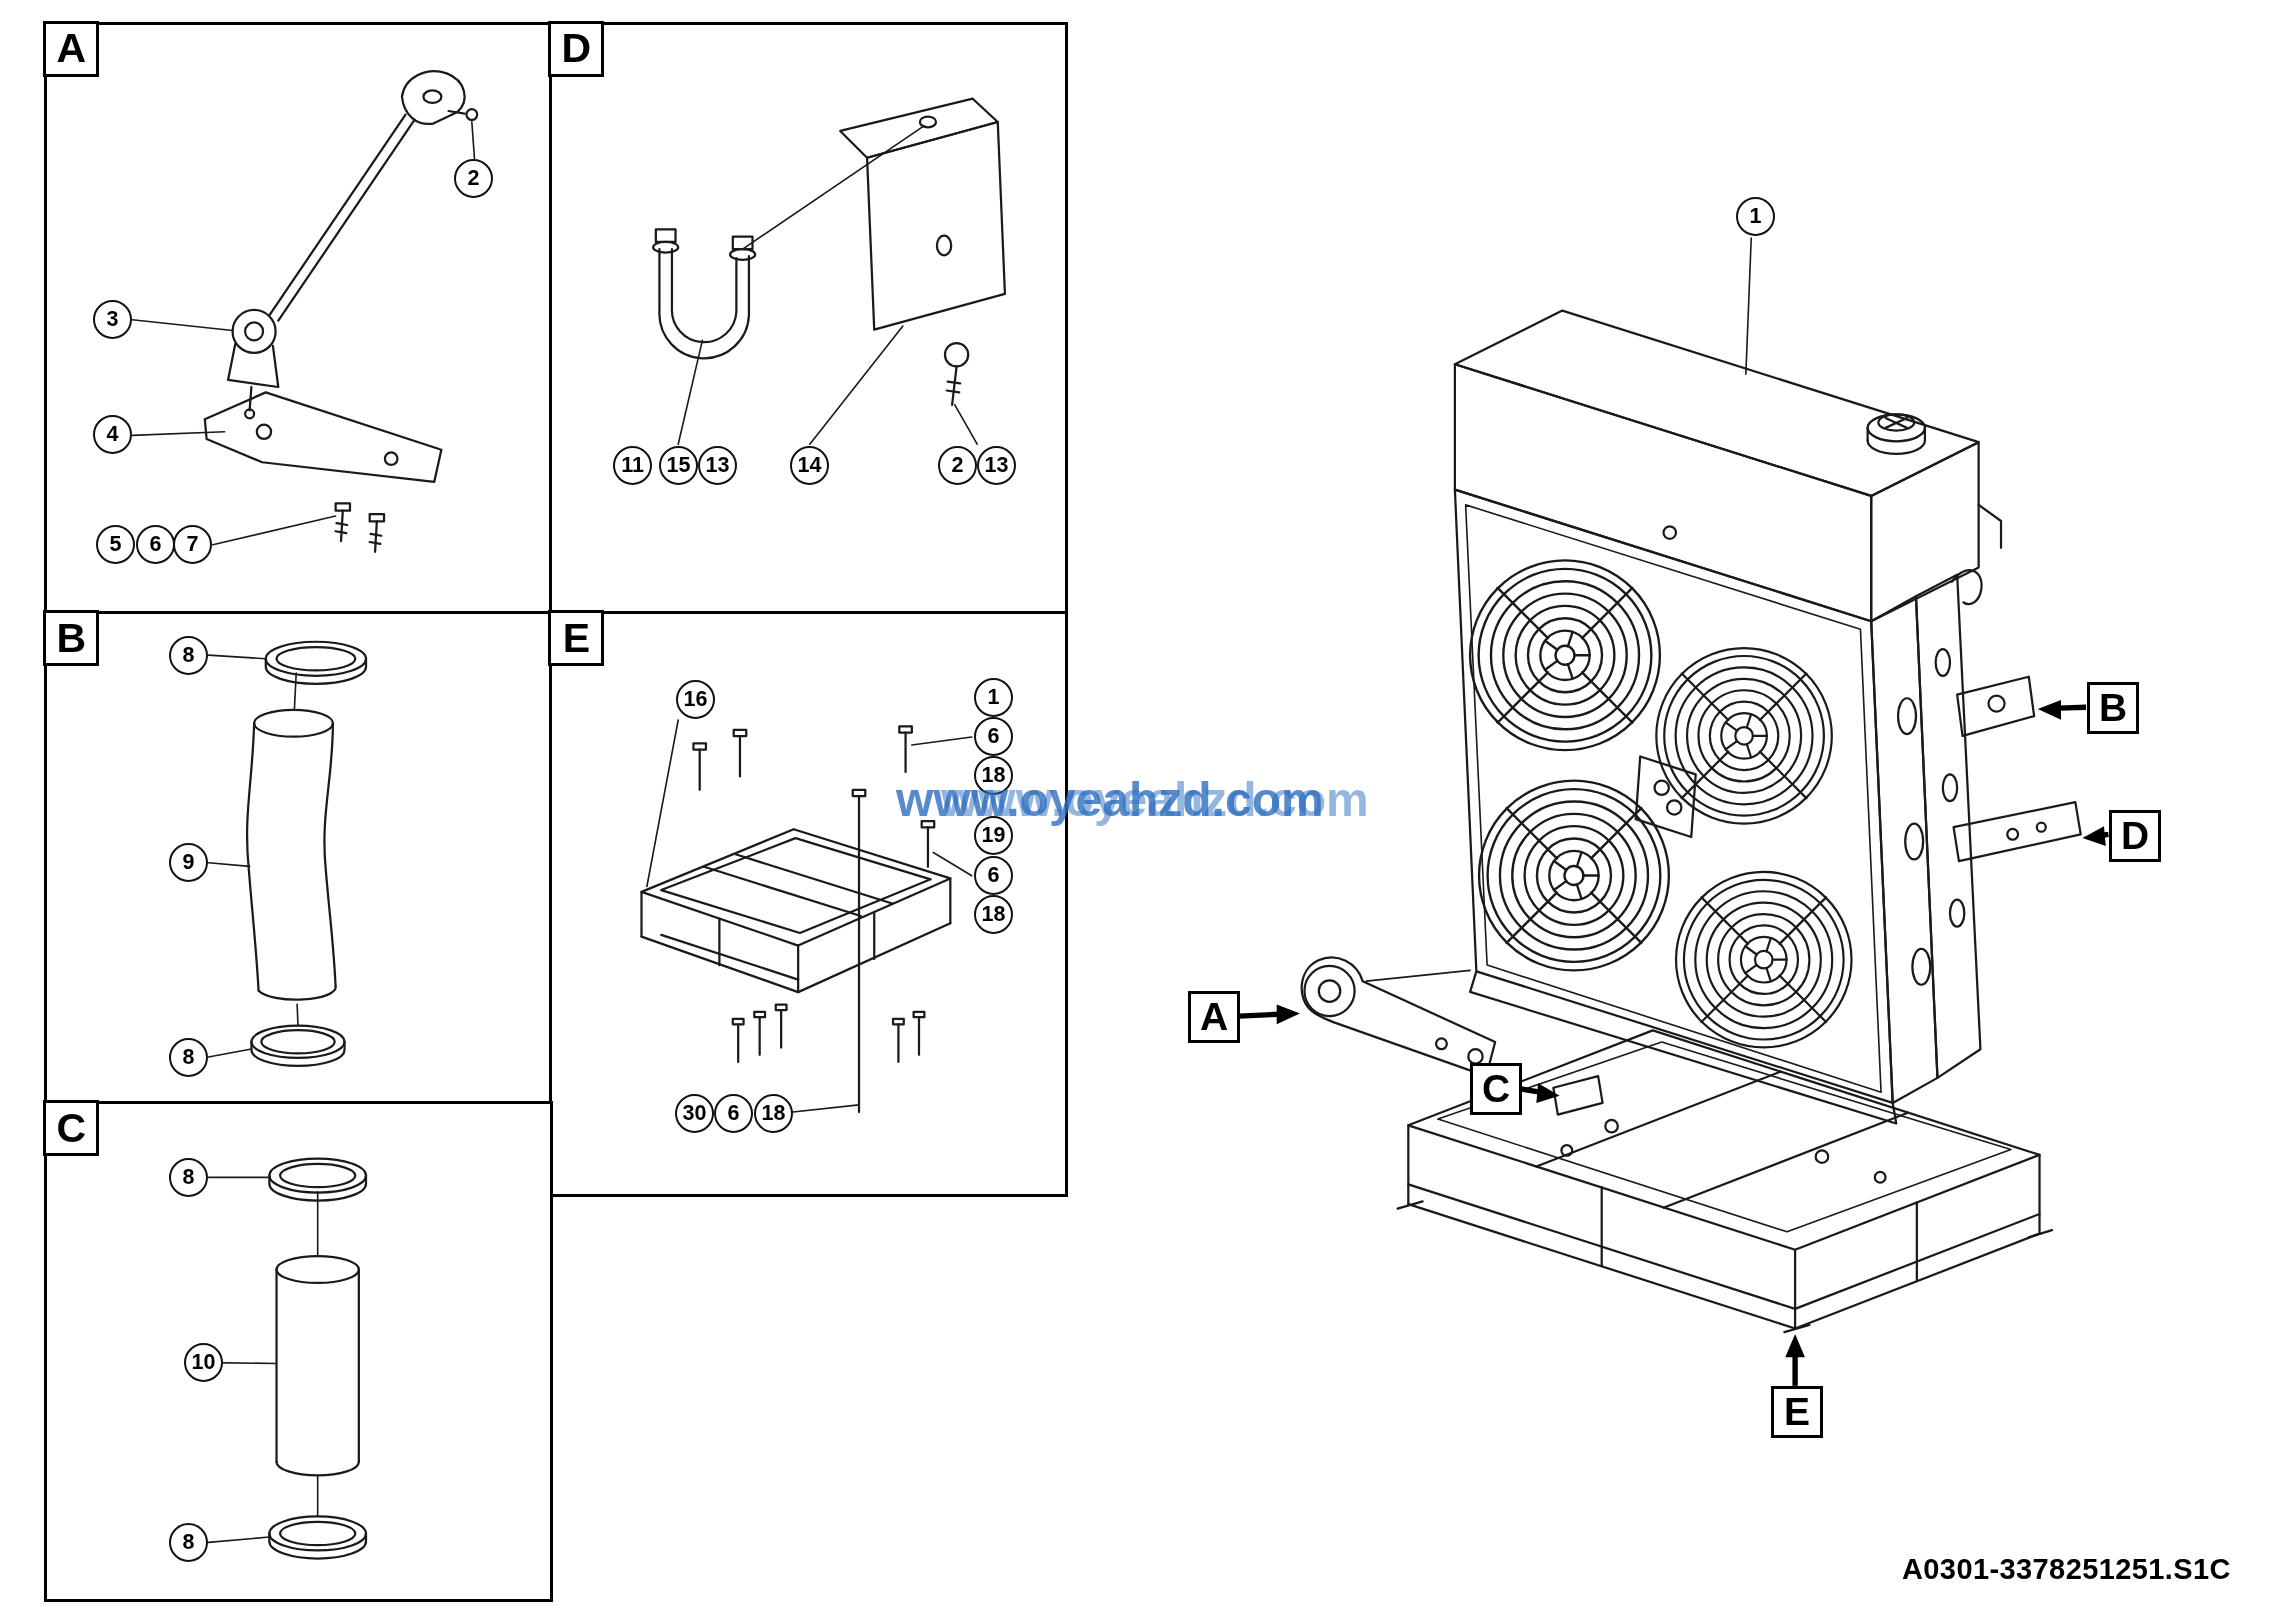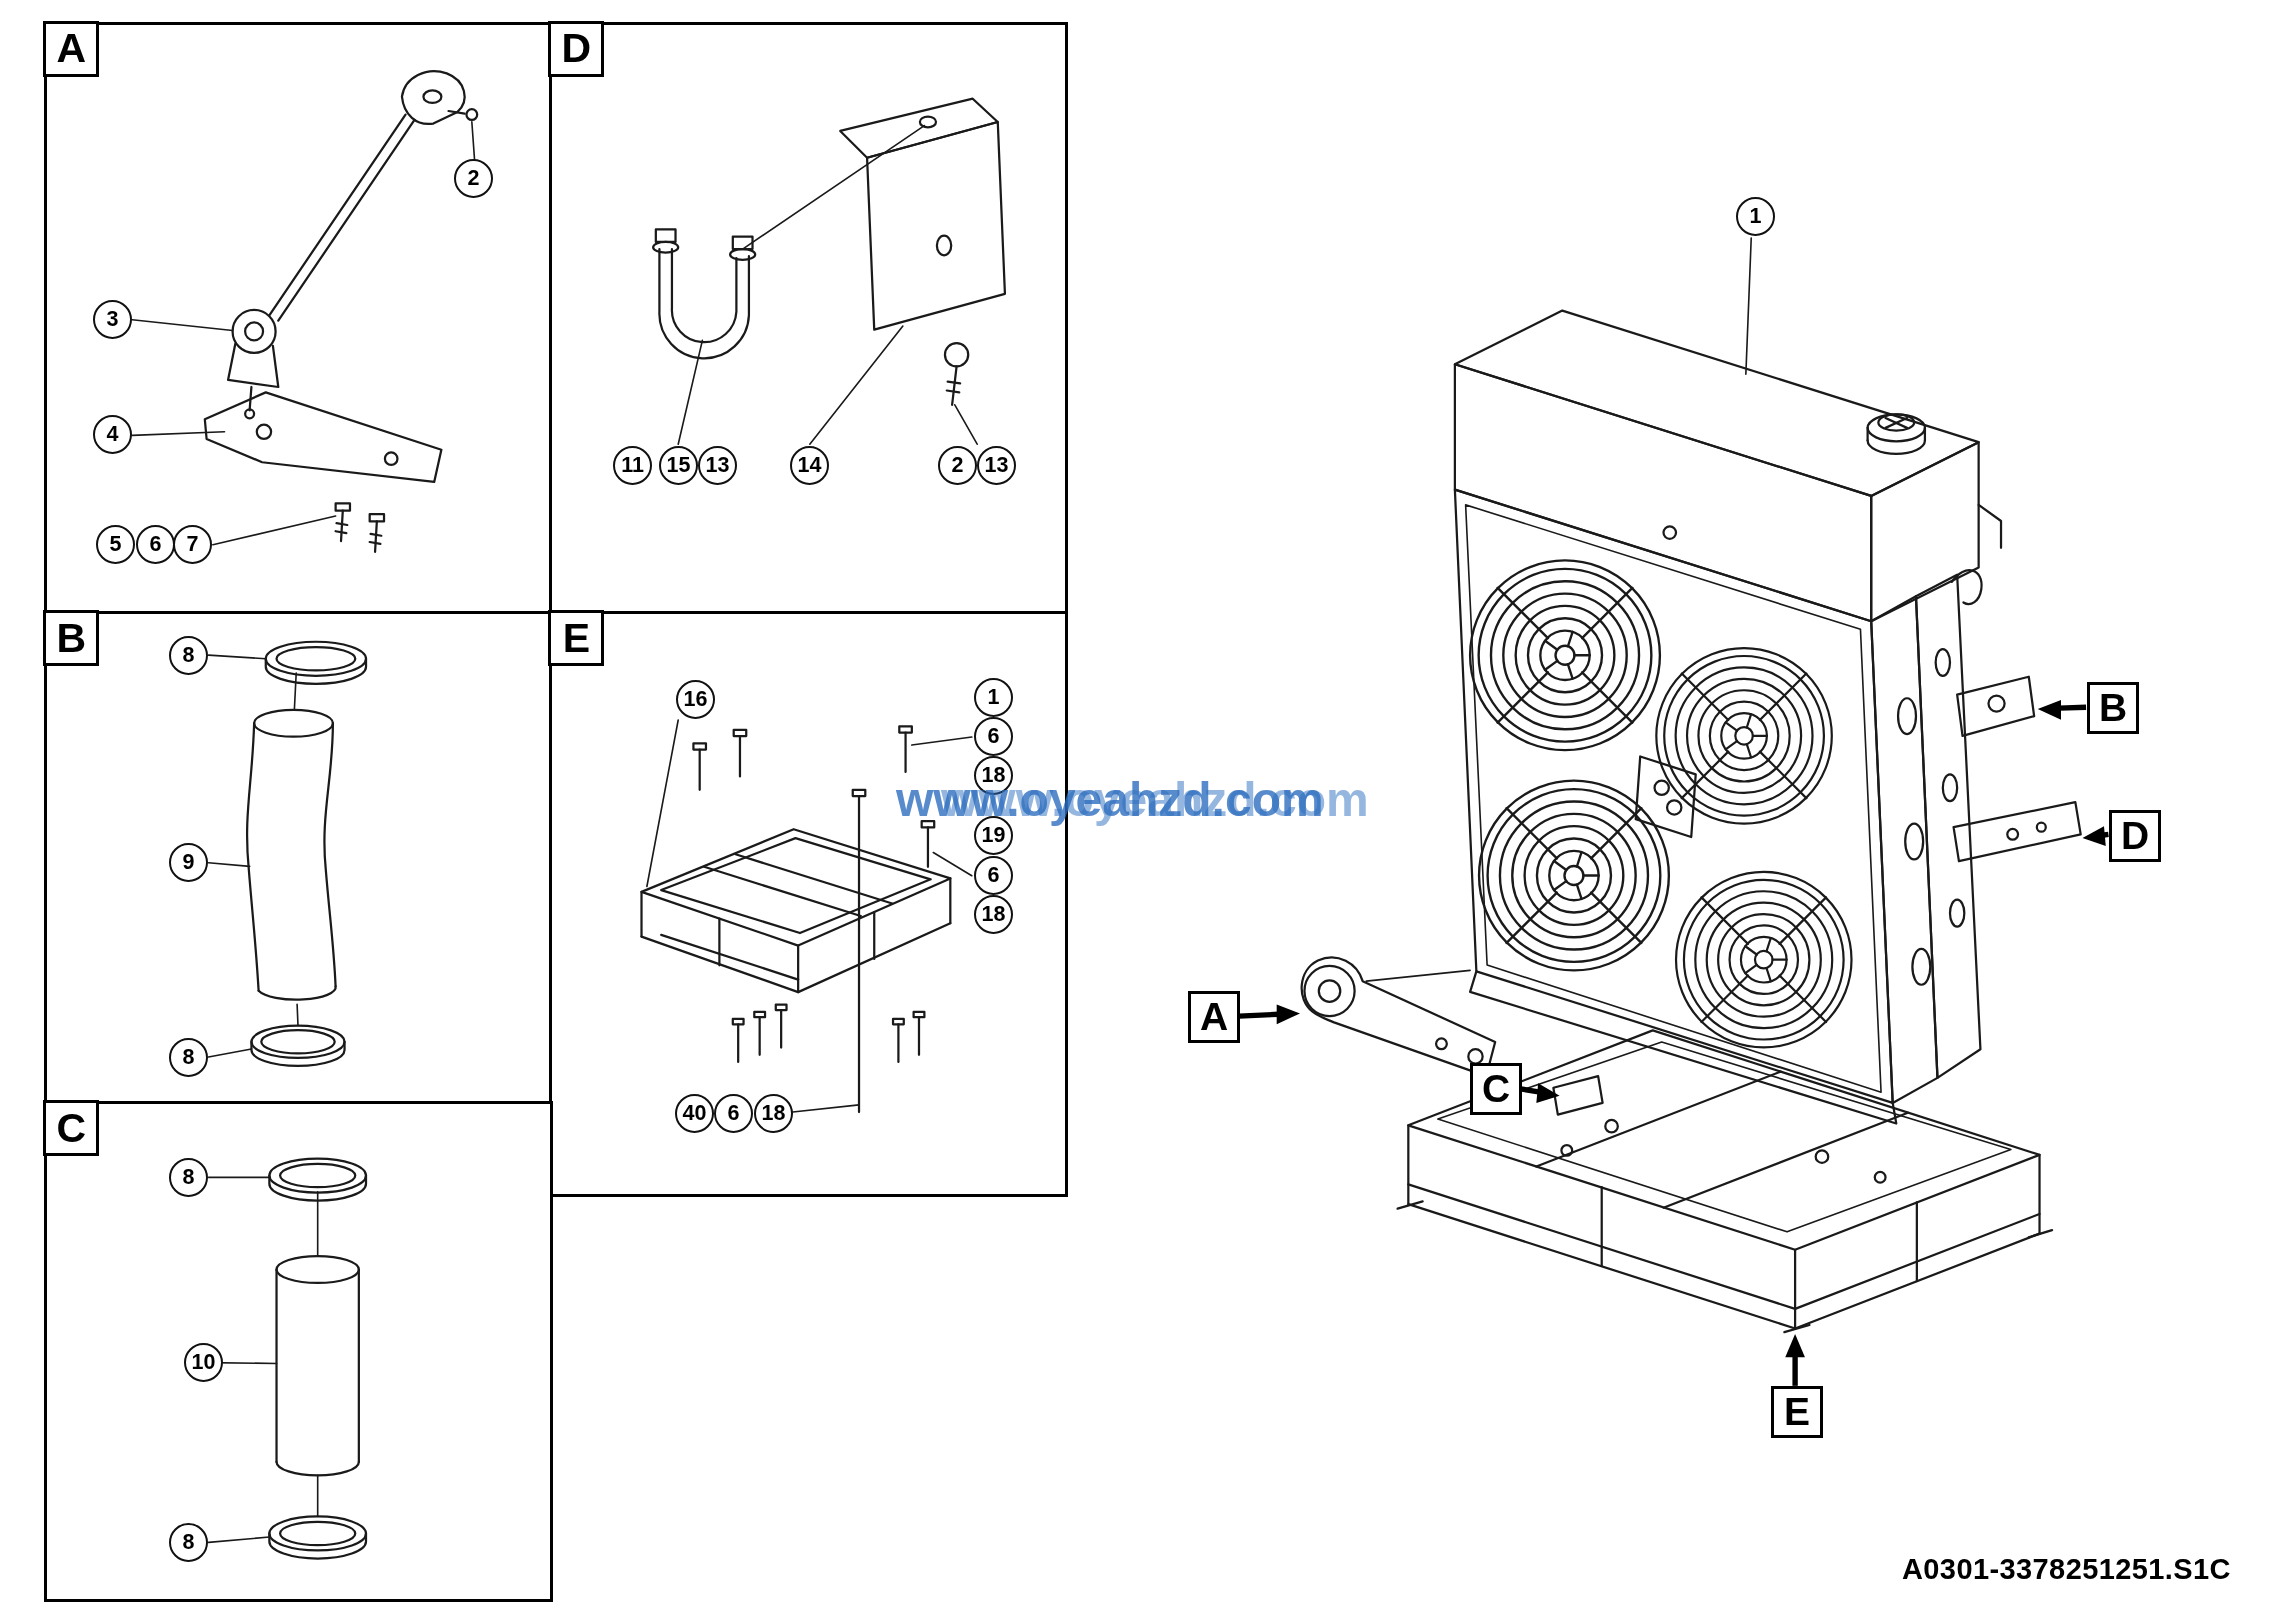--- a/index.html
+++ b/index.html
@@ -198,21 +198,21 @@
         <line x1="269" y1="556" x2="343" y2="548"></line>
       </g>
     </svg>
     <div class="callout" style="left:124px;top:66px">16</div>
     <div class="callout" style="left:422px;top:64px">1</div>
     <div class="callout" style="left:422px;top:103px">6</div>
     <div class="callout" style="left:422px;top:142px">18</div>
     <div class="callout" style="left:422px;top:202px">19</div>
     <div class="callout" style="left:422px;top:242px">6</div>
     <div class="callout" style="left:422px;top:281px">18</div>
-    <div class="callout" style="left:123px;top:480px">40</div>
+    <div class="callout" style="left:123px;top:480px">30</div>
     <div class="callout" style="left:162px;top:480px">6</div>
     <div class="callout" style="left:202px;top:480px">18</div>
   </section>
 
   <section class="panel" style="left:44px;top:1101px;width:509px;height:501px">
     <div class="panel-label">C</div>
     <svg width="502" height="493" viewBox="0 0 560 551">
       <g class="stroke">
 
         <ellipse cx="302" cy="80" rx="54" ry="19"></ellipse>

